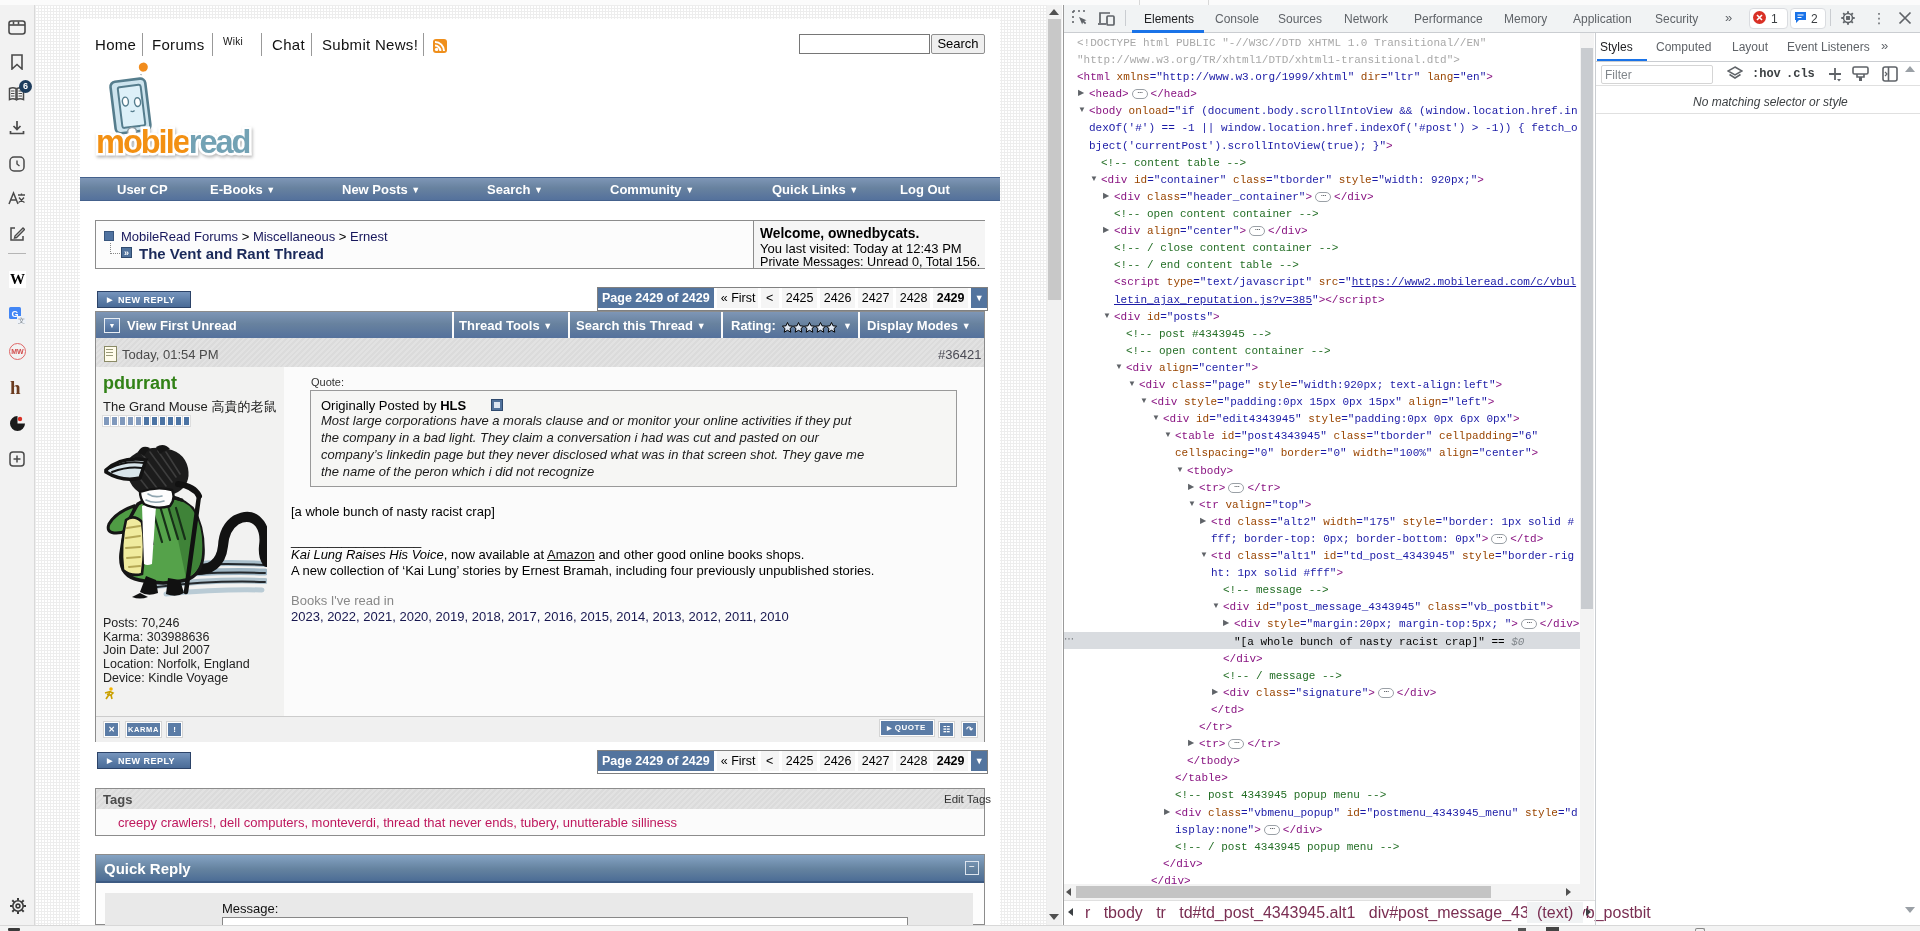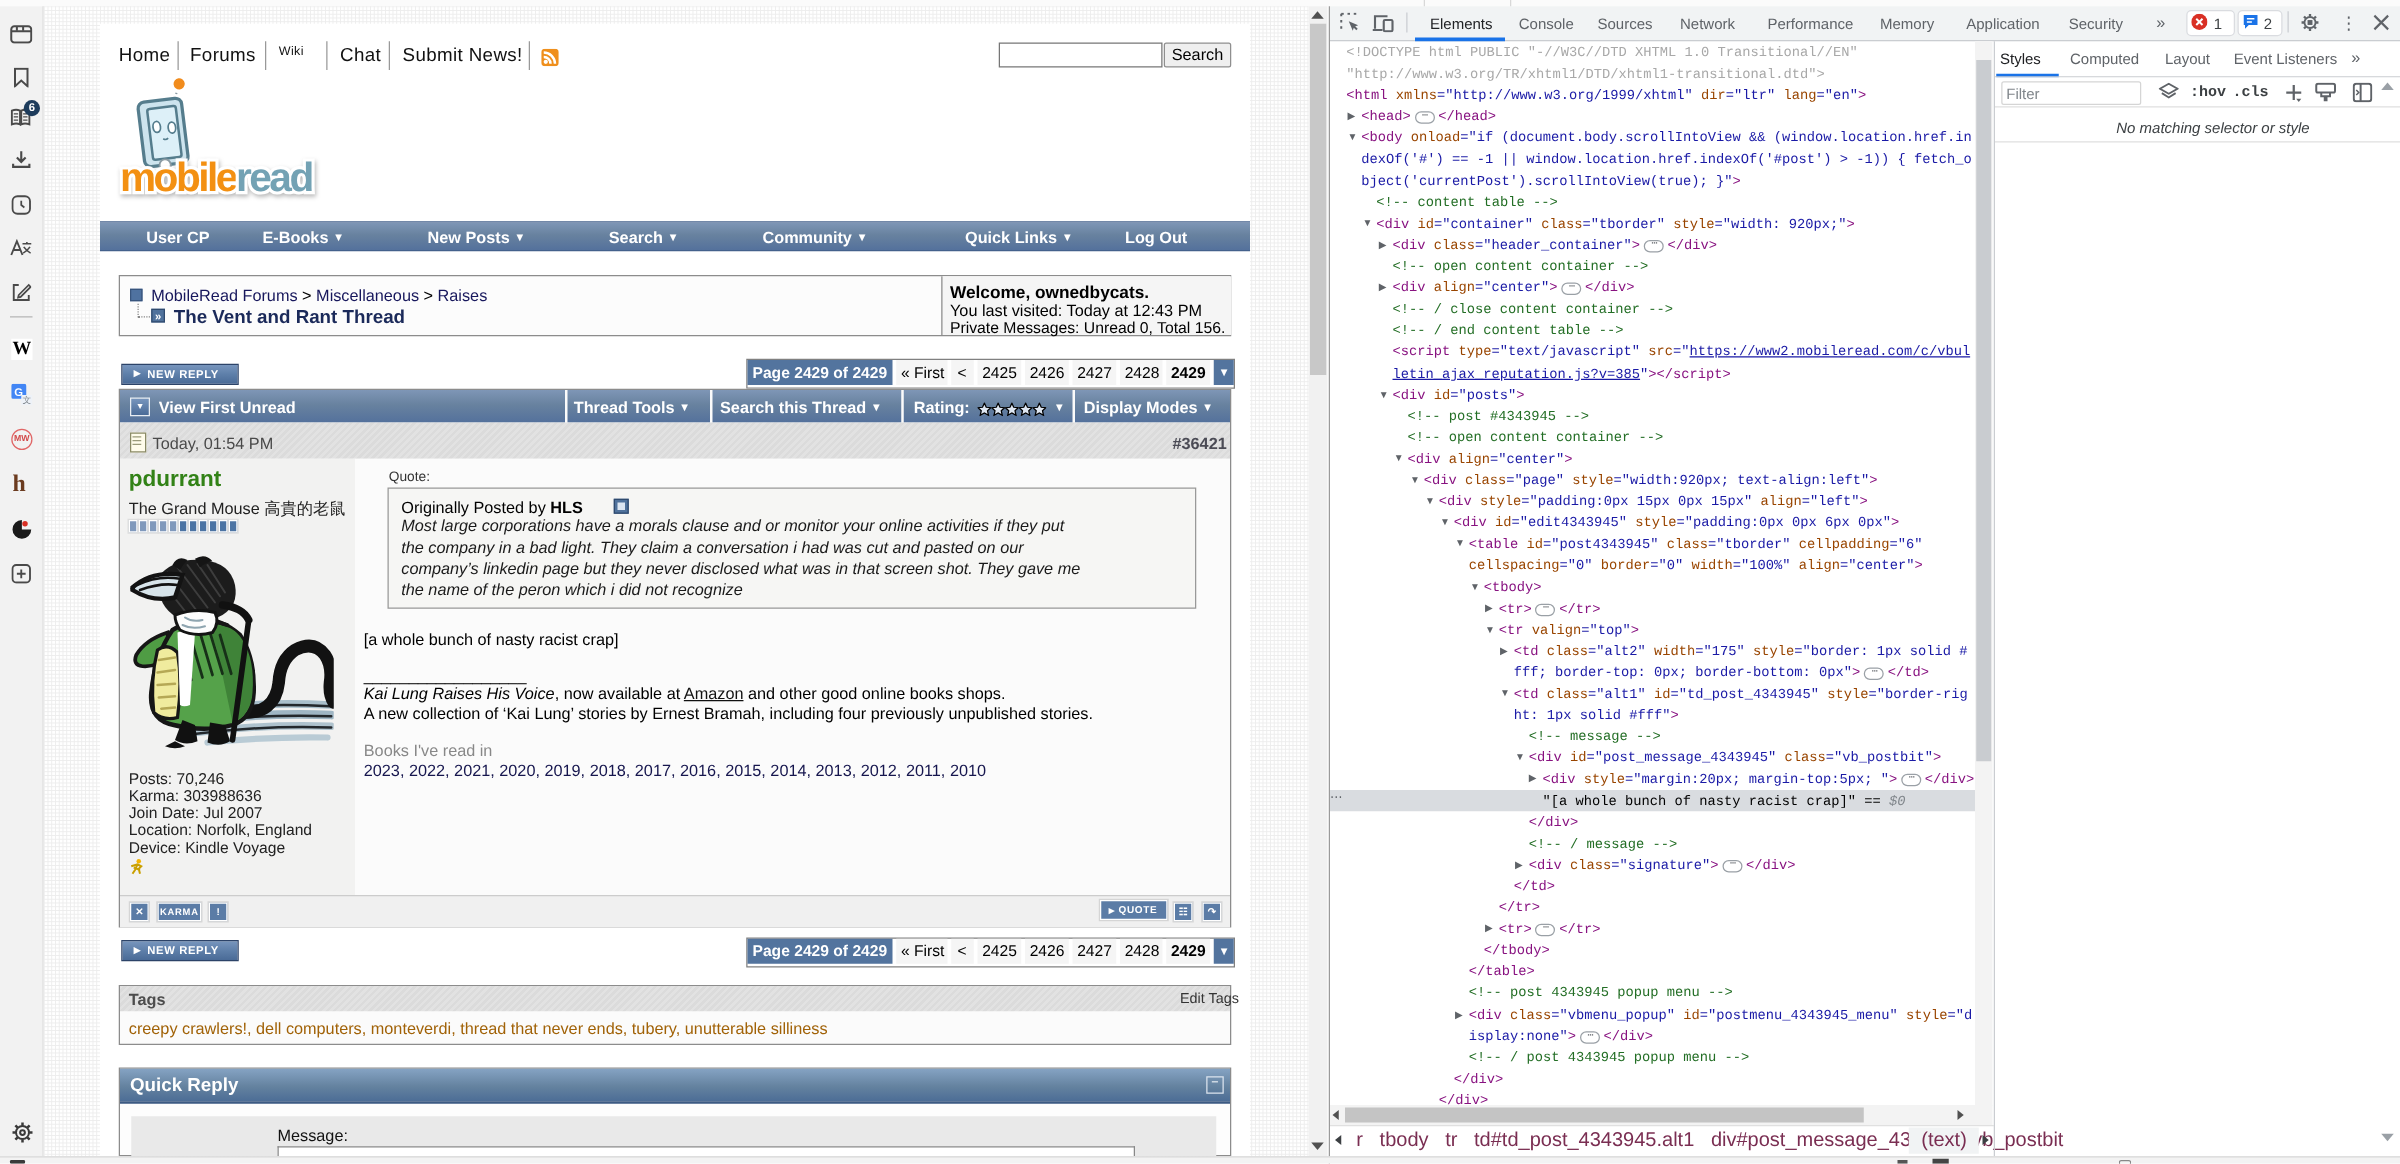--- a/index.html
+++ b/index.html
@@ -93,21 +93,21 @@
 <div class="abs nbw" style="left:210px;top:182px">E-Books <span class="dna">▼</span></div>
 <div class="abs nbw" style="left:342px;top:182px">New Posts <span class="dna">▼</span></div>
 <div class="abs nbw" style="left:487px;top:182px">Search <span class="dna">▼</span></div>
 <div class="abs nbw" style="left:610px;top:182px">Community <span class="dna">▼</span></div>
 <div class="abs nbw" style="left:772px;top:182px">Quick Links <span class="dna">▼</span></div>
 <div class="abs nbw" style="left:900px;top:182px">Log Out</div>
 
 <div class="abs" style="left:95px;top:220px;width:890px;height:49px;background:#fcfcfc;border:1px solid #8c8c8c;box-sizing:border-box"></div>
 <div class="abs" style="left:753px;top:221px;width:232px;height:47px;background:#f5f5f5;border-left:1px solid #8c8c8c;box-sizing:border-box"></div>
 <div class="abs" style="left:104px;top:231px;width:10px;height:10px;background:#4f72a0;border:1px solid #38557d;box-sizing:border-box"></div>
-<div class="abs f13" style="left:121px;top:229px"><span class="navy">MobileRead Forums</span> &gt; <span class="navy">Miscellaneous</span> &gt; <span class="navy">Raises</span></div>
+<div class="abs f13" style="left:121px;top:229px"><span class="navy">MobileRead Forums</span> &gt; <span class="navy">Miscellaneous</span> &gt; <span class="navy">Ernest</span></div>
 <div class="abs" style="left:110px;top:243px;width:9px;height:10px;border-left:1px dotted #888;border-bottom:1px dotted #888"></div>
 <div class="abs" style="left:121px;top:247px;width:11px;height:11px;background:#50729c;border:1px solid #2f4a6e;box-sizing:border-box;color:#fff;font-size:9px;font-weight:bold;text-align:center;line-height:10px">»</div>
 <div class="abs" style="left:139px;top:245px;font-size:15px;font-weight:bold;color:#1b2a5a">The Vent and Rant Thread</div>
 <div class="abs" style="left:760px;top:226px;font-size:13.8px;font-weight:bold;color:#000">Welcome, ownedbycats.</div>
 <div class="abs f13" style="left:760px;top:241px">You last visited: Today at 12:43 PM</div>
 <div class="abs" style="left:760px;top:255px;font-size:12.6px;color:#000">Private Messages: Unread 0, Total 156.</div>
 
 <div class="newreply" style="left:97px;top:291px"><span class="nrarr">▶</span>NEW REPLY</div>
 <div class="pagenav" style="left:597px;top:287px">
   <span class="pcur">Page 2429 of 2429</span>
@@ -162,21 +162,21 @@
   </svg>
 <div class="abs nbw" style="left:843px;top:318px"><span class="dna">▼</span></div>
 <div class="abs nbw" style="left:867px;top:318px">Display Modes <span class="dna">▼</span></div>
 
 <div class="abs thead" style="left:96px;top:338px;width:888px;height:29px"></div>
 <div class="abs" style="left:104px;top:346px;width:11px;height:14px;background:#fffceb;border:1px solid #8a8a66"></div>
 <div class="abs" style="left:106px;top:349px;width:7px;height:1px;background:#9a9a7a"></div>
 <div class="abs" style="left:106px;top:352px;width:7px;height:1px;background:#9a9a7a"></div>
 <div class="abs" style="left:106px;top:355px;width:7px;height:1px;background:#9a9a7a"></div>
 <div class="abs f13" style="left:122px;top:347px;color:#4a4a4a">Today, 01:54 PM</div>
-<div class="abs f13" style="left:938px;top:347px;color:#4b4b55;font-weight:bold">#36421</div>
+<div class="abs f13" style="left:938px;top:347px;color:#4b4b55;font-weight:normal">#36421</div>
 
 <div class="abs" style="left:96px;top:367px;width:188px;height:349px;background:#f2f2f1"></div>
 <div class="abs" style="left:284px;top:367px;width:700px;height:349px;background:#fbfbfb"></div>
 
 <div class="abs" style="left:103px;top:373px;font-size:18px;font-weight:bold;color:#328217">pdurrant</div>
 <div class="abs f13" style="left:103px;top:399px;color:#222">The Grand Mouse 高貴的老鼠</div>
 <div class="abs" style="left:103px;top:416px;height:10px;display:flex">
 <span class="rep" style="background:#8099bc"></span>
     <span class="rep" style="background:#8099bc"></span>
     <span class="rep" style="background:#8099bc"></span>
@@ -259,21 +259,21 @@
 <div class="abs" style="left:126px;top:722px;width:35px;height:15px;background:#5b7ca6;border:1px solid #fff;outline:1px solid #d5d5d5;box-sizing:border-box;color:#fff;font-size:7.5px;font-weight:bold;text-align:center;line-height:13px;letter-spacing:.6px">KARMA</div>
 <div class="abs pixbtn" style="left:167px;top:722px">!</div>
 <div class="abs" style="left:880px;top:720px;width:54px;height:16px;background:#5b7ca6;border:1px solid #fff;outline:1px solid #d5d5d5;box-sizing:border-box;color:#fff;font-size:8px;font-weight:bold;line-height:14px;padding-left:6px;letter-spacing:.5px;white-space:nowrap;overflow:hidden"><span style="font-size:6px">▶</span> QUOTE</div>
 <div class="abs pixbtn" style="left:939px;top:722px">☷</div>
 <div class="abs pixbtn" style="left:962px;top:722px">↷</div>
 
 <div class="abs" style="left:95px;top:788px;width:890px;height:48px;border:1px solid #8c8c8c;background:#fbfbfb;box-sizing:border-box"></div>
 <div class="abs thead" style="left:96px;top:789px;width:888px;height:20px"></div>
 <div class="abs f13" style="left:103px;top:792px;font-weight:bold;color:#4c4c4c">Tags</div>
 <div class="abs" style="left:944px;top:793px;font-size:11.5px;color:#333">Edit Tags</div>
-<div class="abs f13" style="left:103px;top:815px;color:#a16207">creepy crawlers!, dell computers, monteverdi, thread that never ends, tubery, unutterable silliness</div>
+<div class="abs f13" style="left:118px;top:815px;color:#be185d">creepy crawlers!, dell computers, monteverdi, thread that never ends, tubery, unutterable silliness</div>
 
 <div class="abs" style="left:95px;top:854px;width:890px;height:71px;border:1px solid #8c8c8c;background:#fdfdfd;box-sizing:border-box"></div>
 <div class="abs" style="left:96px;top:855px;width:888px;height:28px;background:linear-gradient(180deg,#85a3c3 0%,#64829f 55%,#4c6d96 100%);border-bottom:2px solid #3c5a82;box-sizing:border-box"></div>
 <div class="abs" style="left:104px;top:860px;font-size:15px;font-weight:bold;color:#fff">Quick Reply</div>
 <div class="abs" style="left:965px;top:861px;width:12px;height:12px;border:1px solid #dce4ee;color:#fff;font-size:10px;line-height:10px;text-align:center">−</div>
 <div class="abs" style="left:105px;top:893px;width:868px;height:32px;background:#e9e9e9"></div>
 <div class="abs f13" style="left:222px;top:901px;color:#111">Message:</div>
 <div class="abs" style="left:222px;top:917px;width:686px;height:8px;background:#fff;border:1px solid #888;border-bottom:none;box-sizing:border-box"></div>
 <div id="pagescroll"></div>
 

